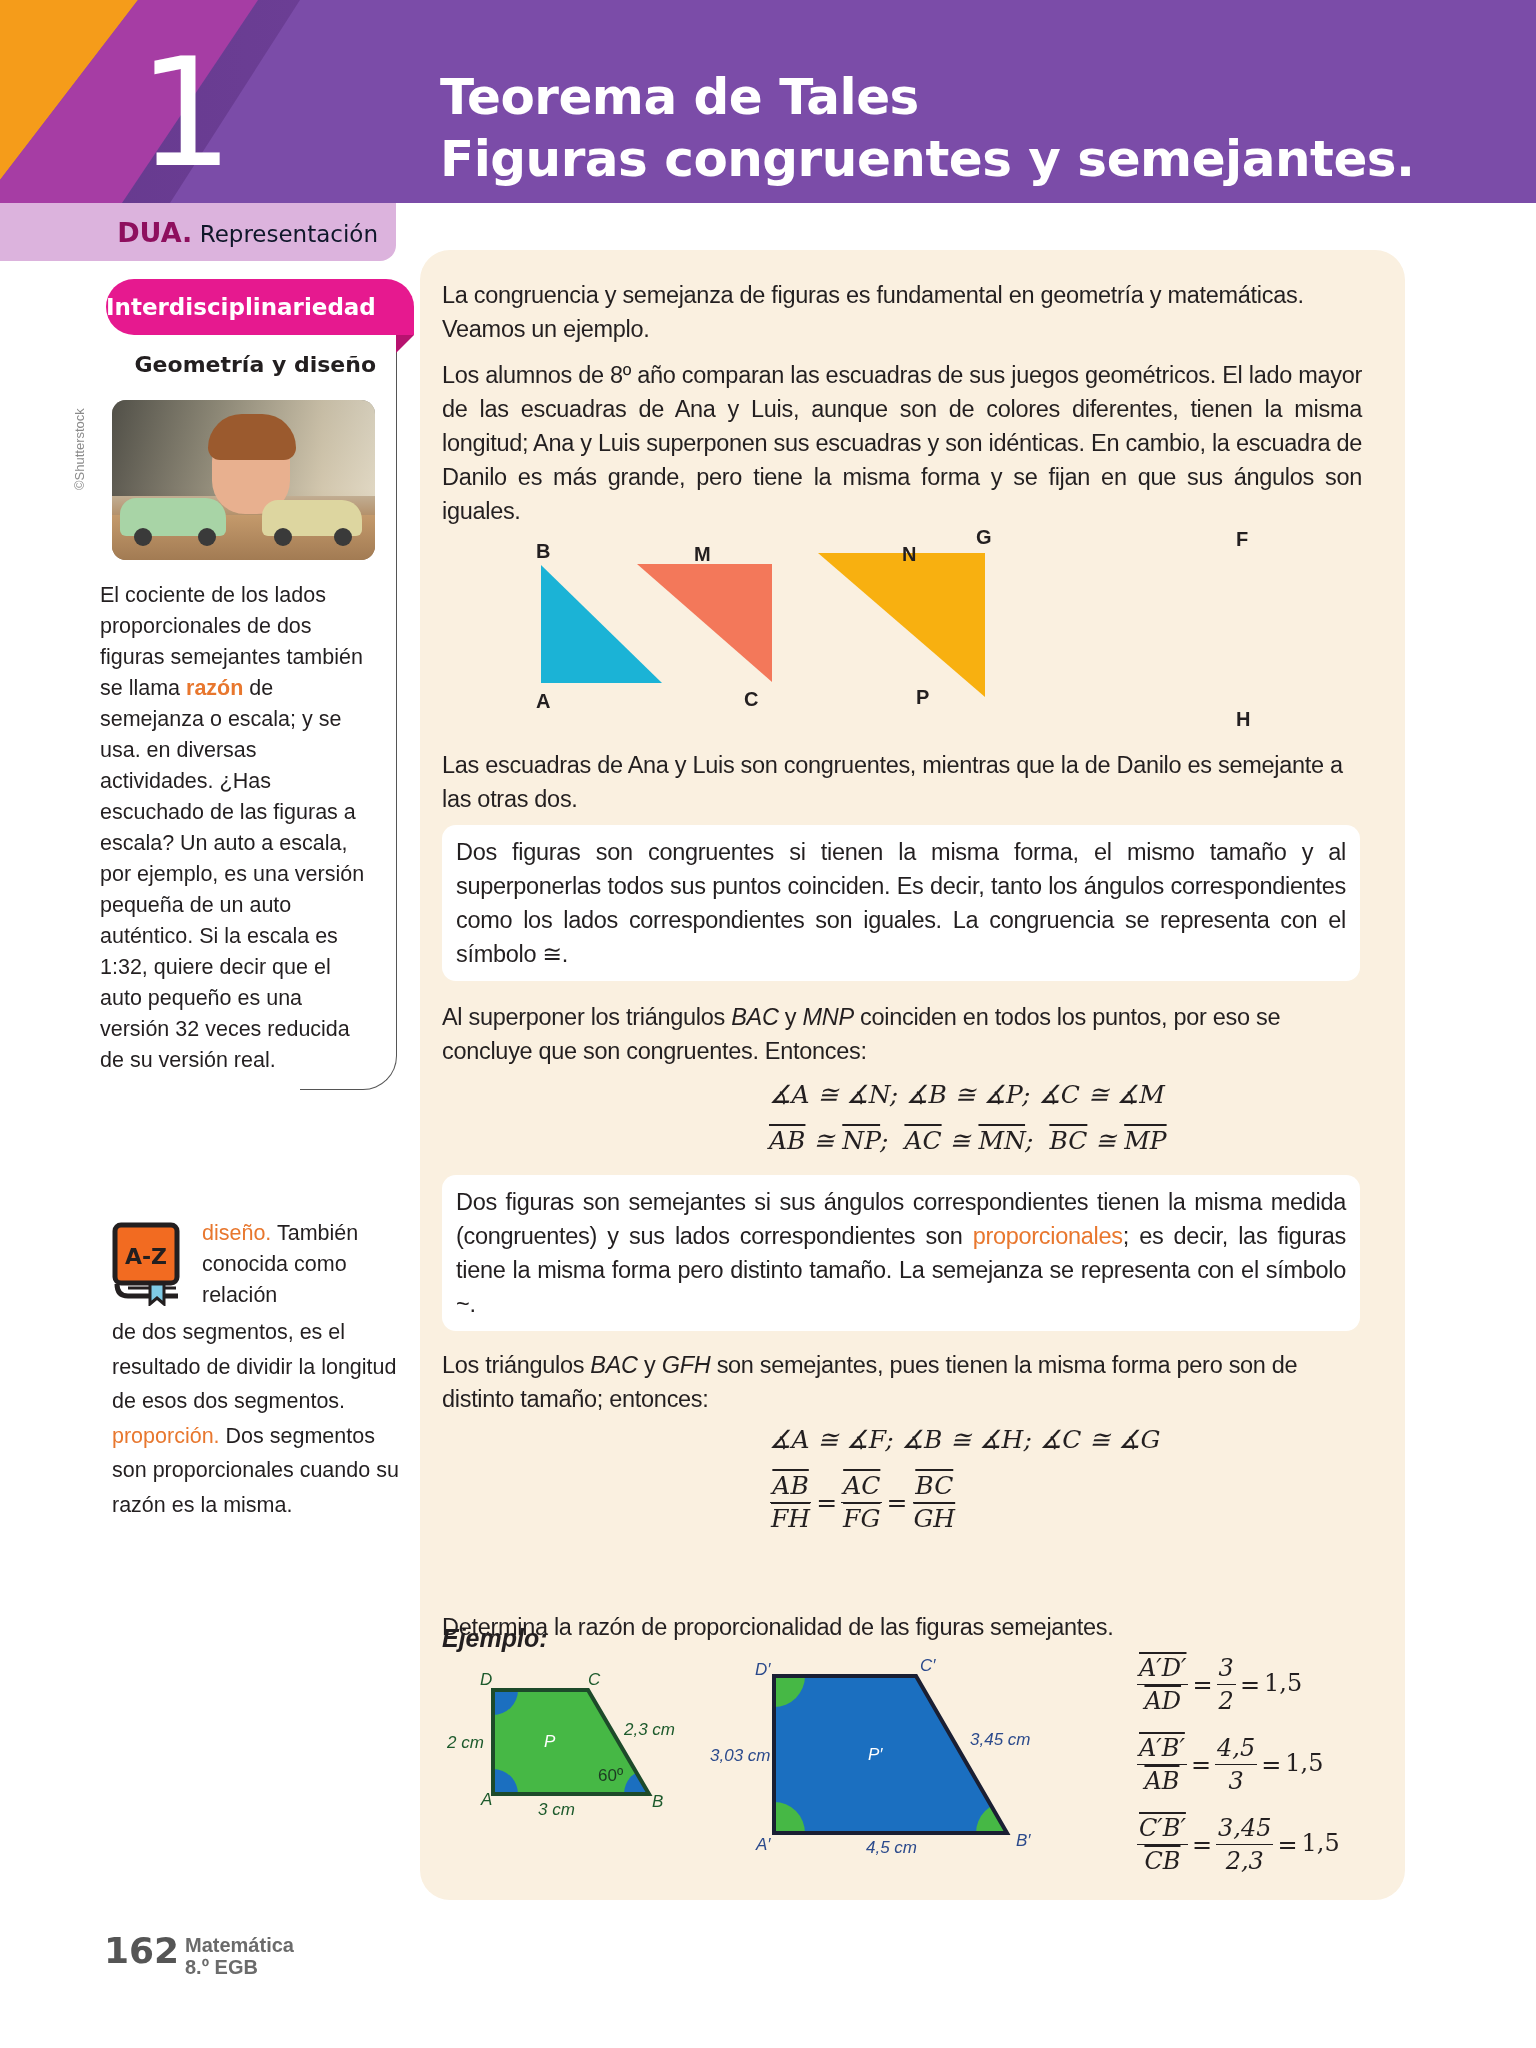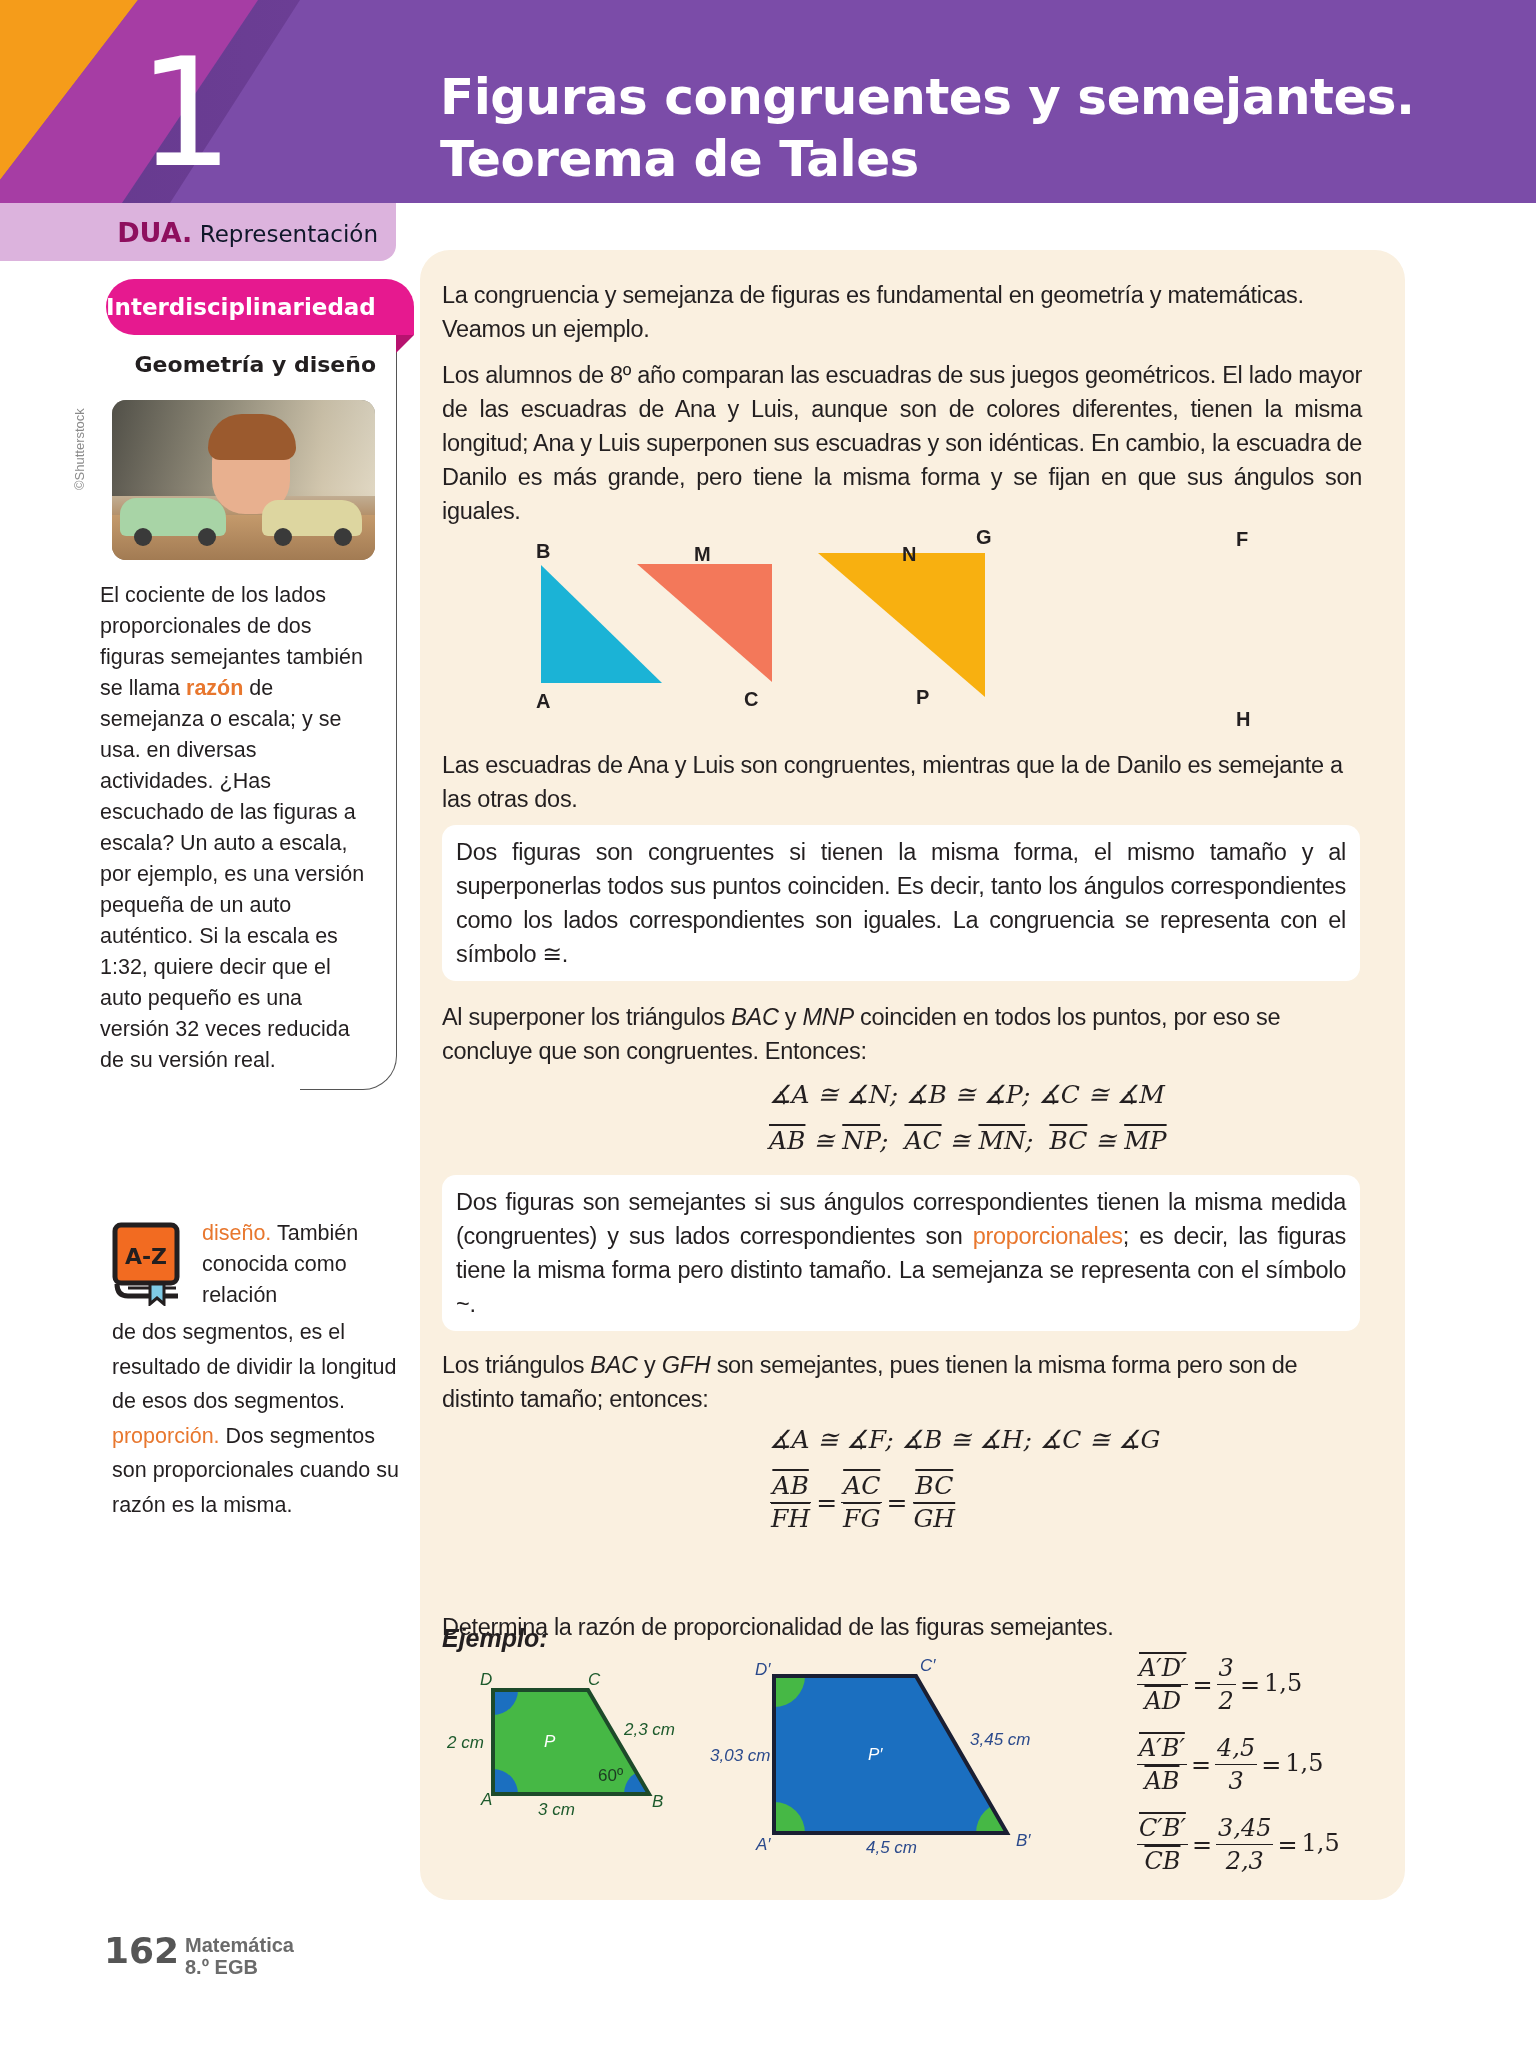--- a/index.html
+++ b/index.html
@@ -79,22 +79,22 @@
 </style>
 </head>
 <body>
 
 <div class="header">
   <div class="stripe-orange"></div>
   <div class="stripe-magenta"></div>
   <div class="stripe-shadow"></div>
   <div class="chapter-num">1</div>
   <div class="title">
+    <div>Teorema de Tales</div>
     <div>Figuras congruentes y semejantes.</div>
-    <div>Teorema de Tales</div>
   </div>
 </div>
 
 <div class="dua">
   <span class="dua-bold">DUA.</span><span class="dua-rest"> Representación</span>
 </div>
 
 <div class="side-frame"></div>
 <div class="interdisc">Interdisciplinariedad</div>
 <div class="interdisc-fold"></div>

